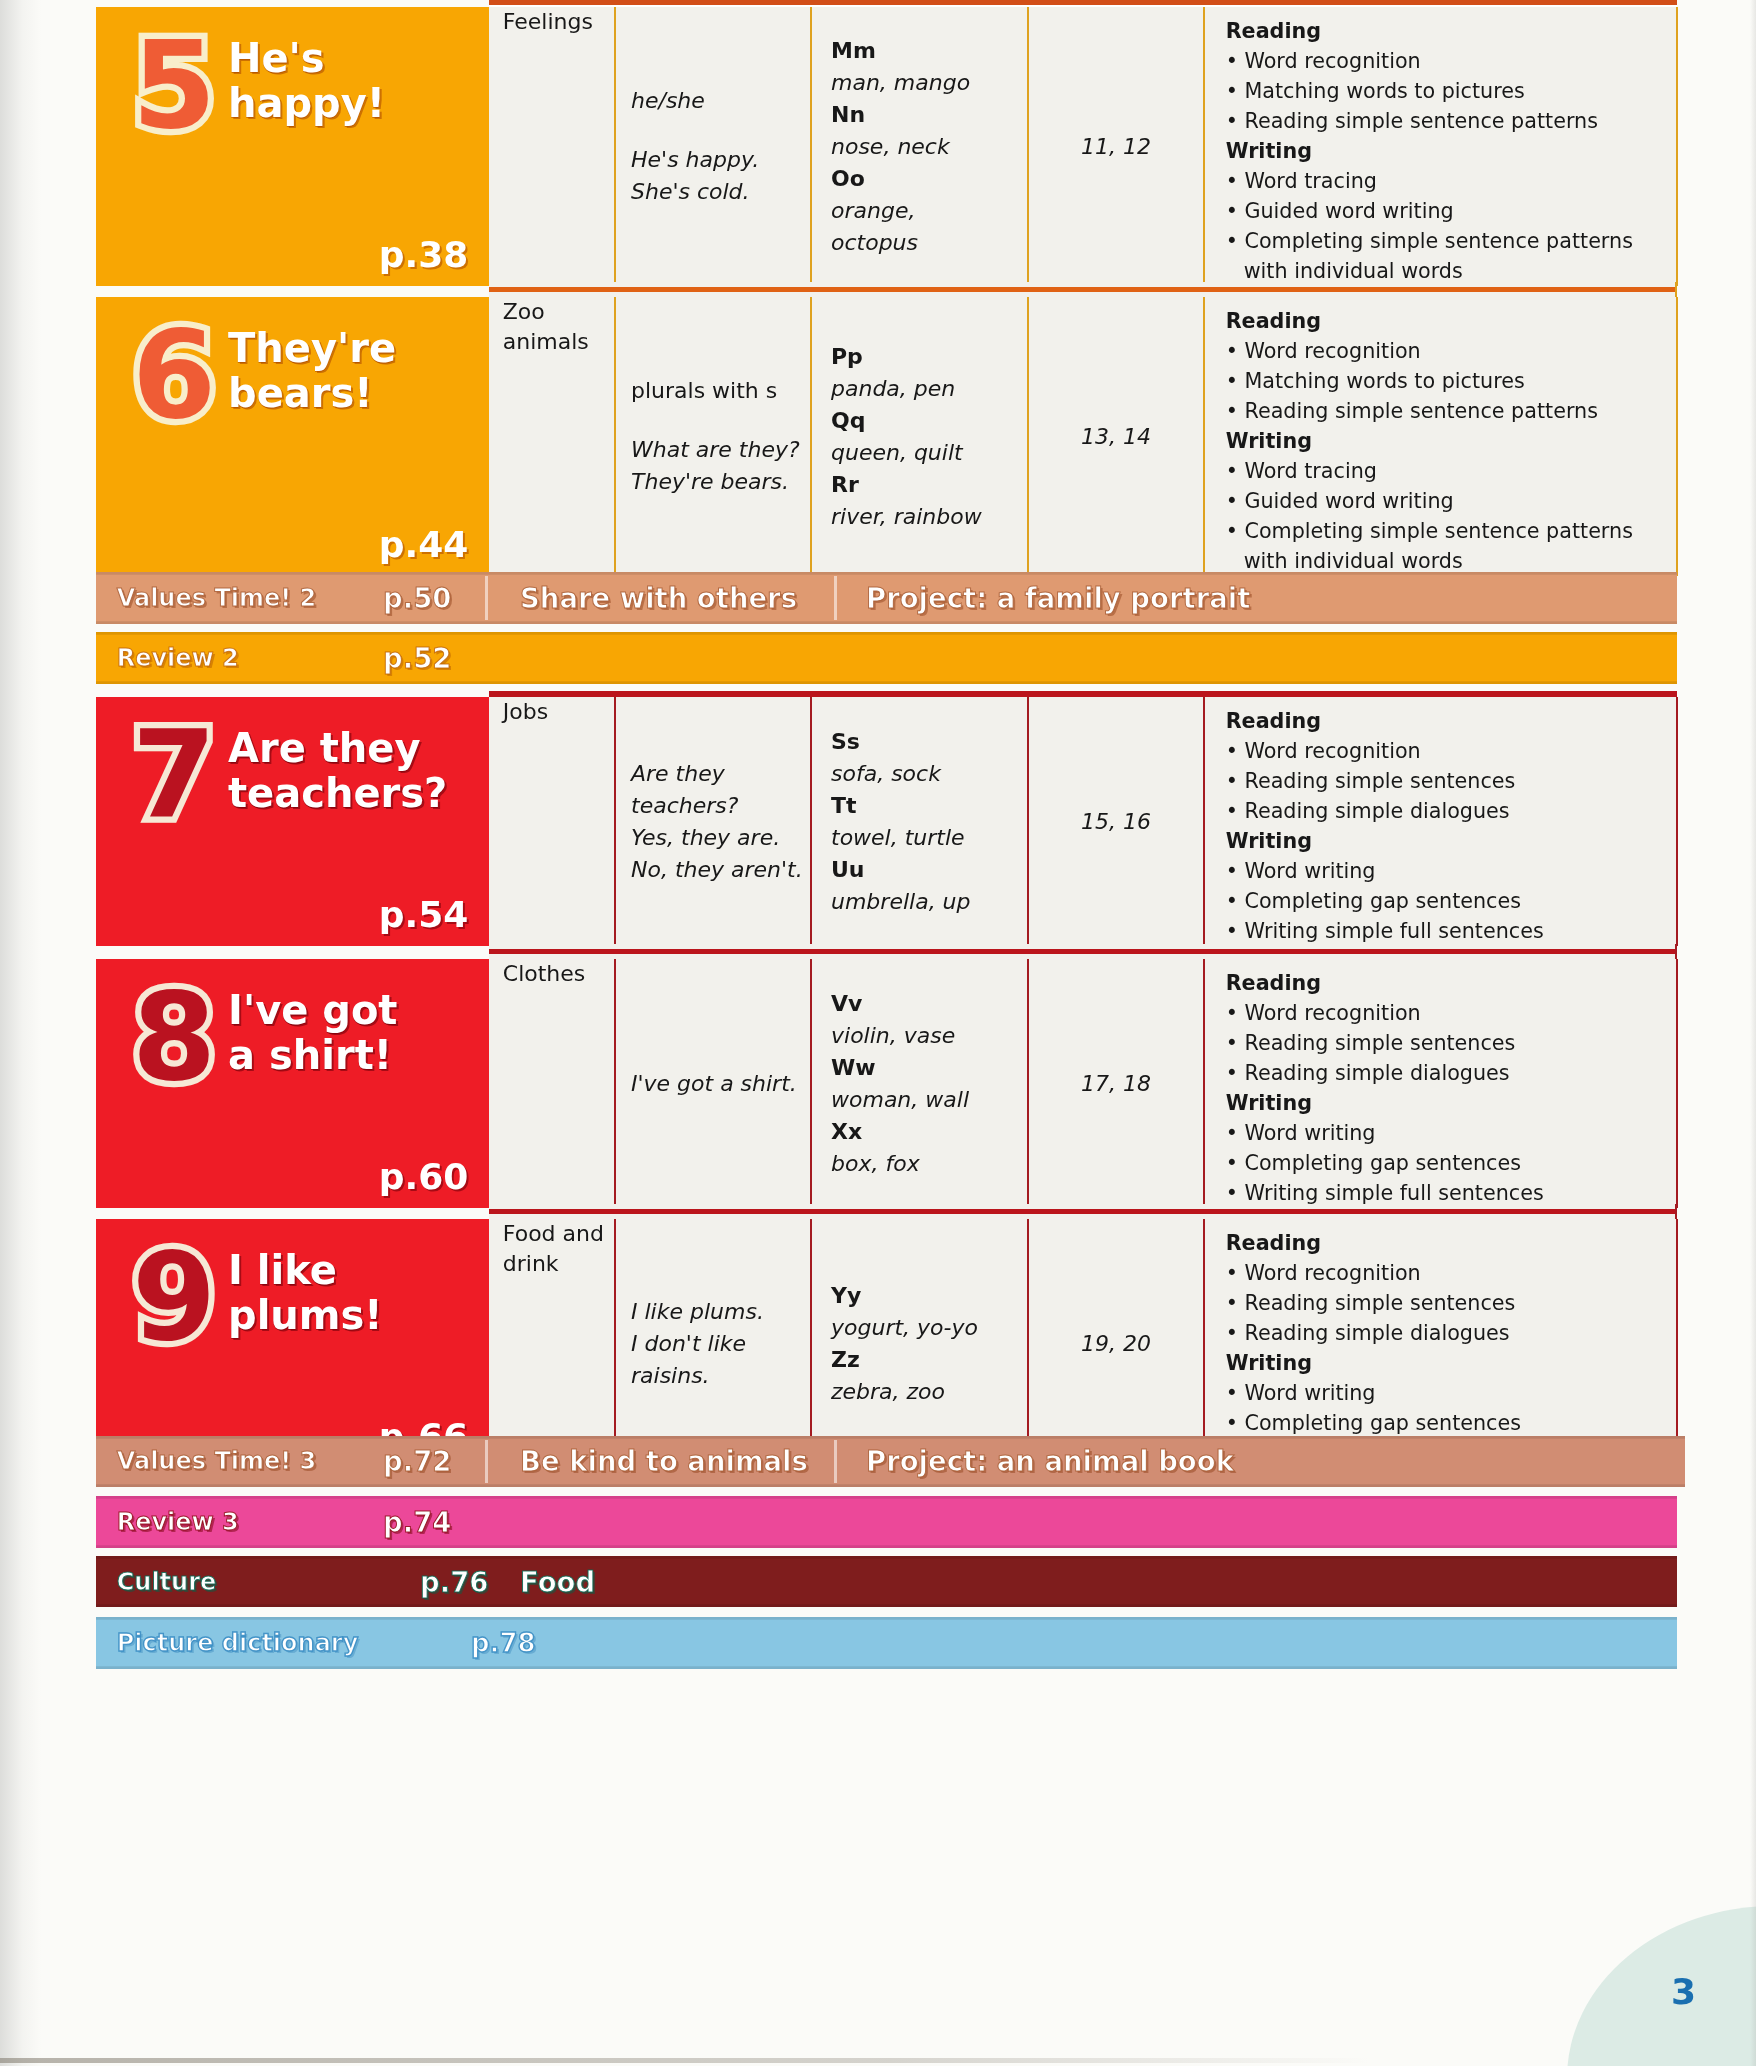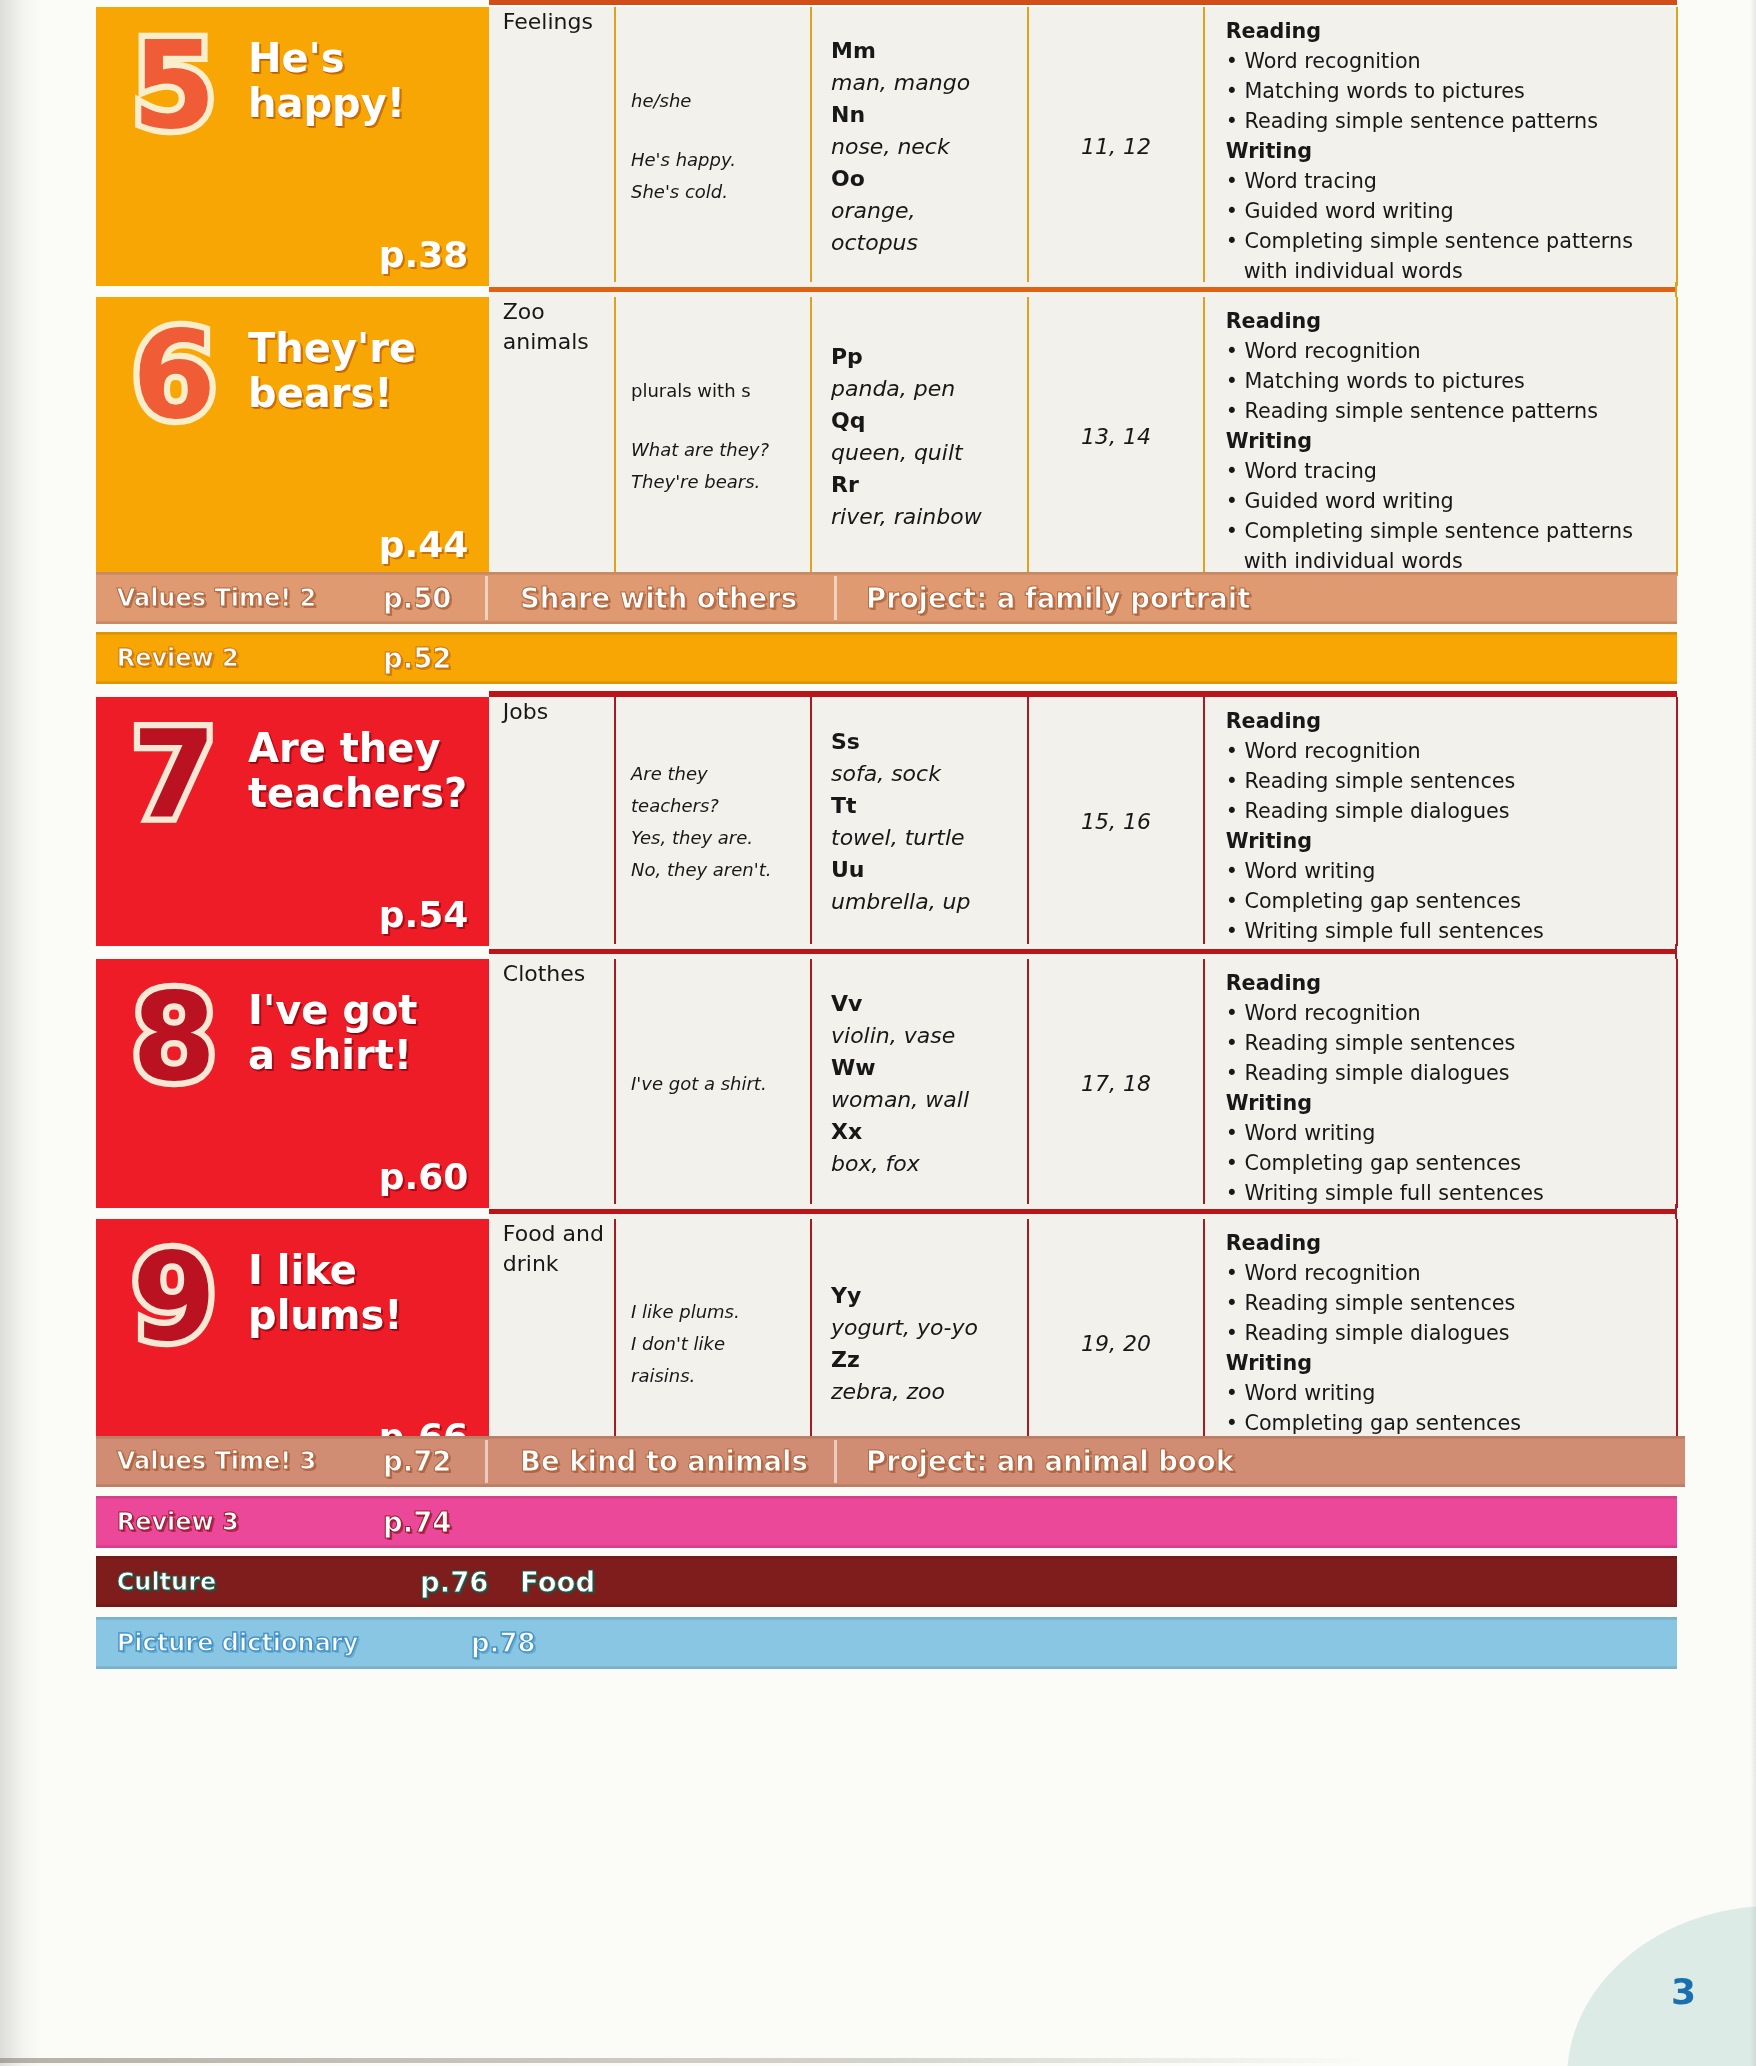--- a/index.html
+++ b/index.html
@@ -28,28 +28,28 @@
   
   .unit-row{display:grid;grid-template-columns:393px 127px 196px 217px 176px 473px;}
   .cell{background:#f2f1ec;border-right:2.1px solid var(--vline);box-sizing:border-box;}
   .cell.block{background:var(--block-bg);position:relative;border-right:none;}
 
   .unum{position:absolute;left:36px;top:18px;width:131px;height:138px;}
   .unum span{position:absolute;left:0;top:0;font-size:121px;font-weight:bold;line-height:1;}
   .unum-back{color:var(--num-stroke);-webkit-text-stroke:12.4px var(--num-stroke);
     text-shadow:3.4px 4.1px 0 rgba(120,30,0,.22);}
   .unum-front{color:var(--num-fill);}
-  .utitle{position:absolute;left:152px;top:29px;font-size:40px;line-height:45px;font-weight:bold;
+  .utitle{position:absolute;left:132px;top:29px;font-size:40px;line-height:45px;font-weight:bold;
     color:#fff;text-shadow:2.1px 2.1px 0 var(--title-sh),0 1.4px 0 var(--title-sh);}
   .upage{position:absolute;right:20.7px;bottom:11px;font-size:36px;font-weight:bold;color:#fff;
     text-shadow:2.1px 2.1px 0 var(--title-sh);}
 
   .cell.topic{display:flex;padding-left:13.8px;font-size:22px;line-height:30px;}
   .cell.grammar{display:flex;flex-direction:column;justify-content:center;padding-left:15px;
-    font-size:18px;line-height:32px;}
+    font-size:22px;line-height:32px;}
   .gr-intro{font-style:italic;}
   .gr-intro.roman{font-style:normal;}
   .gr-ex{font-style:italic;margin-top:27.5px;}
   .gr-ex.only{margin-top:0;}
   .cell.phonics{display:flex;flex-direction:column;justify-content:center;padding-left:19px;
     font-size:22px;line-height:32px;}
   .ph-l{font-weight:bold;}
   .ph-w{font-style:italic;}
   .cell.wb{display:flex;align-items:center;justify-content:center;font-size:22px;font-style:italic;}
   .cell.skills{padding:9.6px 41px 0 20.7px;font-size:20.7px;line-height:30px;}

